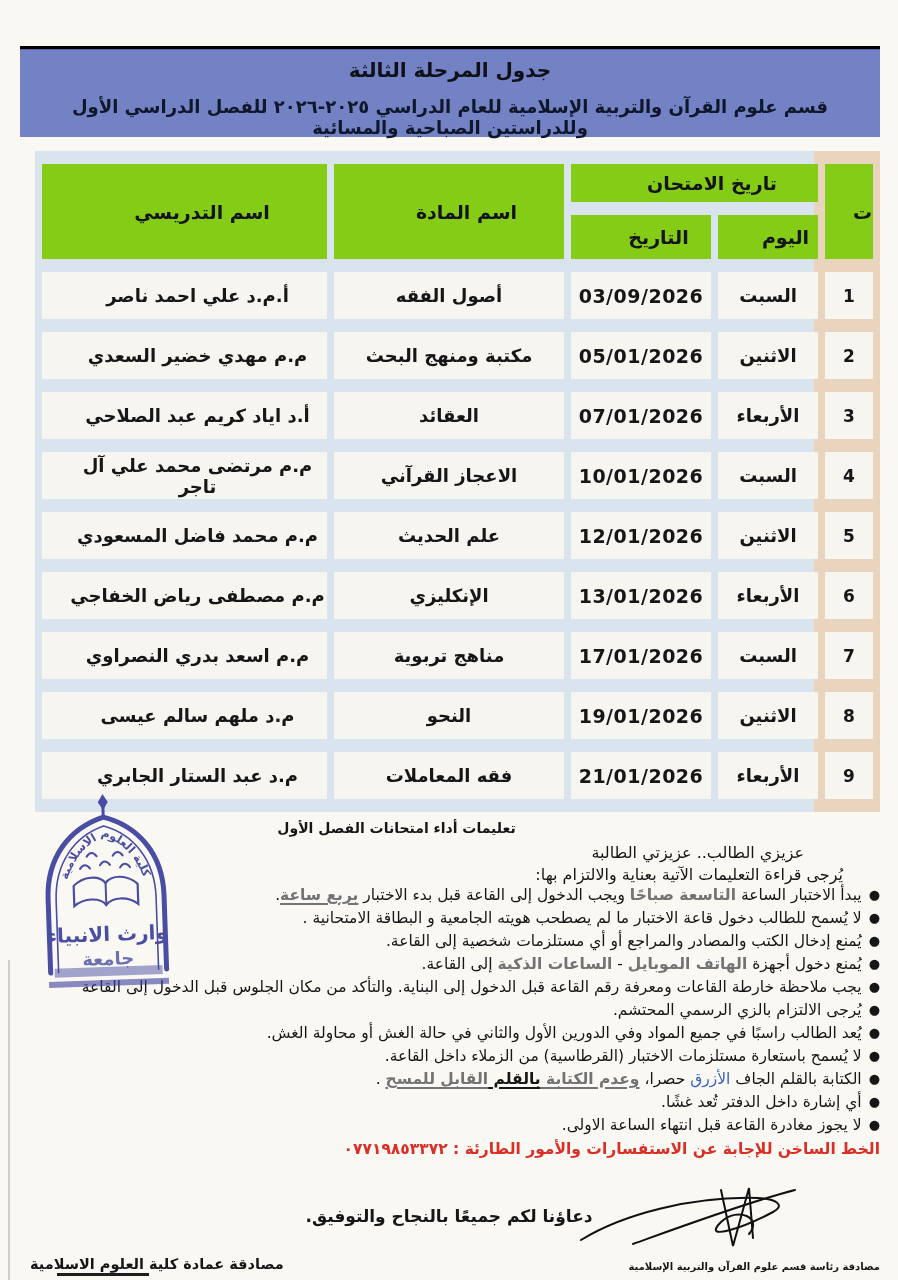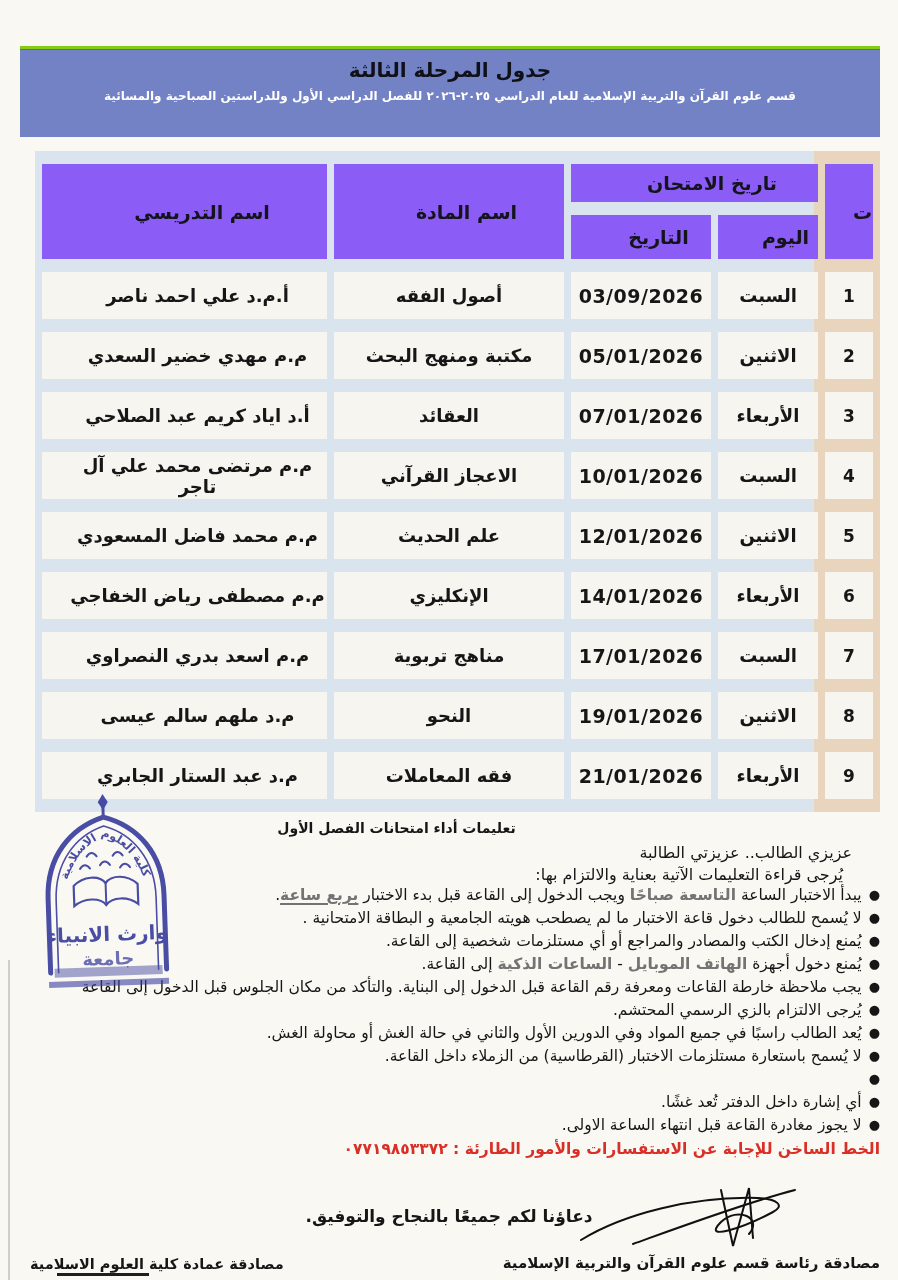--- a/index.html
+++ b/index.html
@@ -5,57 +5,57 @@
   html,body{margin:0;padding:0;background:#888;}
   .page{
     width:898px;height:1280px;position:relative;overflow:hidden;
     background:#faf8f3;
     font-family:"DejaVu Sans", sans-serif;
     direction:rtl;color:#161616;margin:0 auto;
   }
   
   .band{
     margin:46px 18px 0 20px;height:88px;background:#7282c4;
-    border-top:3px solid #84cc16;box-shadow:0 1px 0 #5c67a0 inset;
+    border-top:3px solid #000000;box-shadow:0 1px 0 #5c67a0 inset;
     text-align:center;
   }
   .band .l1{padding-top:9px;font-size:20px;font-weight:700;color:#101018;}
-  .band .l2{margin-top:7px;font-size:12px;font-weight:700;color:#ffffff;}
+  .band .l2{margin-top:14px;font-size:18px;font-weight:700;color:#0f172a;}
   
   .tblwrap{position:relative;margin:14px 18px 0 35px;width:845px;background:#d9e4ef;}
   .tanstripe{position:absolute;top:0;right:0;width:66px;height:100%;background:#e9d5bd;}
   table.sched{
     position:relative;z-index:1;border-collapse:separate;border-spacing:7px 13px;
     width:845px;table-layout:fixed;
   }
-  table.sched th{background:#8b5cf6;font-weight:700;font-size:19px;color:#14141c;padding-left:36px;}
+  table.sched th{background:#84cc16;font-weight:700;font-size:19px;color:#14141c;padding-left:36px;}
   table.sched td{background:#f7f5f0;text-align:center;vertical-align:middle;height:45px;}
   table.sched .h1 th{height:36px;}
   table.sched .h2 th{height:42px;}
   td.c-num{font-size:17px;font-weight:700;}
   td.c-day{font-size:18px;font-weight:700;}
   td.c-date{font-size:19px;font-weight:700;letter-spacing:.5px;}
   td.c-subj{font-size:18px;font-weight:700;}
   td.c-inst{font-size:18px;font-weight:700;padding-left:27px;}
   
   .instr{margin-top:8px;}
   .instr .title{text-align:center;margin:0 105px 0 0;font-size:14px;font-weight:700;}
-  .instr .greet{margin:7px 46px 0 0;font-size:16px;}
+  .instr .greet{margin:7px 94px 0 0;font-size:16px;}
   .instr .intro{margin:3px 55px 0 0;font-size:16px;}
   .iline{display:flex;align-items:baseline;gap:7px;margin:0 18px 0 30px;line-height:23px;font-size:15.5px;}
   .iline .dot{font-size:13px;line-height:23px;flex:0 0 auto;transform:translateY(-1px);}
   .red{color:#737373;font-weight:700;}
   .blueword{color:#3a62c0;}
   .u{text-decoration:underline;text-underline-offset:3px;text-decoration-thickness:1.8px;}
   .bold{font-weight:700;}
   .hotline{margin:3px 18px 15px 0;font-size:15.5px;font-weight:700;color:#d92f27;}
   .prayer{margin-top:48px;text-align:center;font-size:17px;font-weight:700;}
   
   .footrow{position:absolute;left:30px;right:18px;bottom:8px;display:flex;justify-content:space-between;align-items:flex-end;}
-  .sig-r{font-size:15px;font-weight:700;}
+  .sig-r{font-size:10px;font-weight:700;}
   .sig-l{font-size:14.5px;font-weight:700;}
   .signature{position:absolute;right:95px;bottom:26px;width:230px;height:70px;z-index:2;}
   
   .stamp{position:absolute;left:26px;top:793px;width:160px;height:205px;z-index:3;opacity:.92;transform:rotate(-2deg);}
   
   .edge-b{position:absolute;left:57px;top:1273px;width:92px;height:3px;background:#1e1e1e;}
   .edge-l{position:absolute;left:8px;top:960px;bottom:0;width:2px;background:rgba(110,110,110,.3);}
 </style>
 </head>
 <body>
@@ -119,21 +119,21 @@
       <tr>
         <td class="c-num">5</td>
         <td class="c-day">الاثنين</td>
         <td class="c-date">12/01/2026</td>
         <td class="c-subj">علم الحديث</td>
         <td class="c-inst">م.م محمد فاضل المسعودي</td>
       </tr>
       <tr>
         <td class="c-num">6</td>
         <td class="c-day">الأربعاء</td>
-        <td class="c-date">14/01/2026</td>
+        <td class="c-date">13/01/2026</td>
         <td class="c-subj">الإنكليزي</td>
         <td class="c-inst">م.م مصطفى رياض الخفاجي</td>
       </tr>
       <tr>
         <td class="c-num">7</td>
         <td class="c-day">السبت</td>
         <td class="c-date">17/01/2026</td>
         <td class="c-subj">مناهج تربوية</td>
         <td class="c-inst">م.م اسعد بدري النصراوي</td>
       </tr>
@@ -187,20 +187,21 @@
     <div class="iline">
       <span class="dot">●</span>
       <span>يُعد الطالب راسبًا في جميع المواد وفي الدورين الأول والثاني في حالة الغش أو محاولة الغش.</span>
     </div>
     <div class="iline">
       <span class="dot">●</span>
       <span>لا يُسمح باستعارة مستلزمات الاختبار (القرطاسية) من الزملاء داخل القاعة.</span>
     </div>
     <div class="iline">
       <span class="dot">●</span>
+      <span><span>الكتابة بالقلم الجاف </span><span class="blueword">الأزرق</span><span> حصرا، </span><span class="red u bold">وعدم الكتابة </span><span class="u bold">بالقلم </span><span class="red u bold">القابل للمسح</span><span> .</span></span>
     </div>
     <div class="iline">
       <span class="dot">●</span>
       <span>أي إشارة داخل الدفتر تُعد غشًا.</span>
     </div>
     <div class="iline">
       <span class="dot">●</span>
       <span>لا يجوز مغادرة القاعة قبل انتهاء الساعة الاولى.</span>
     </div>
 

